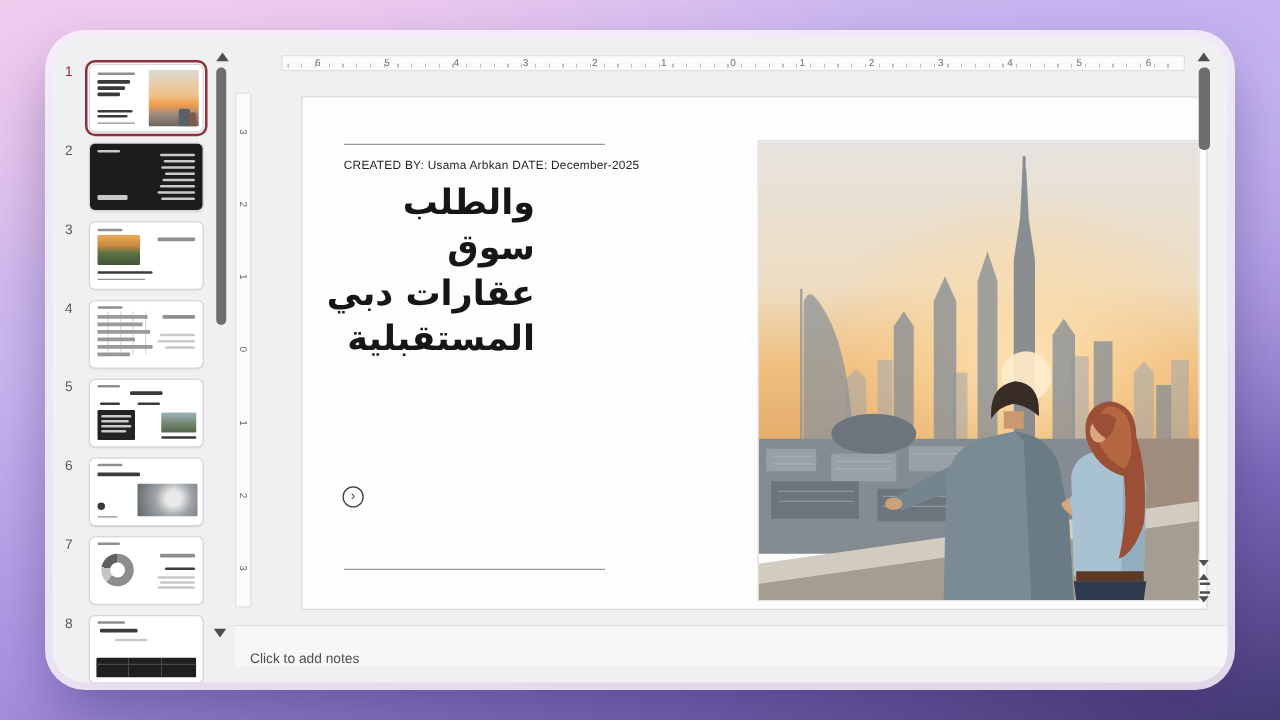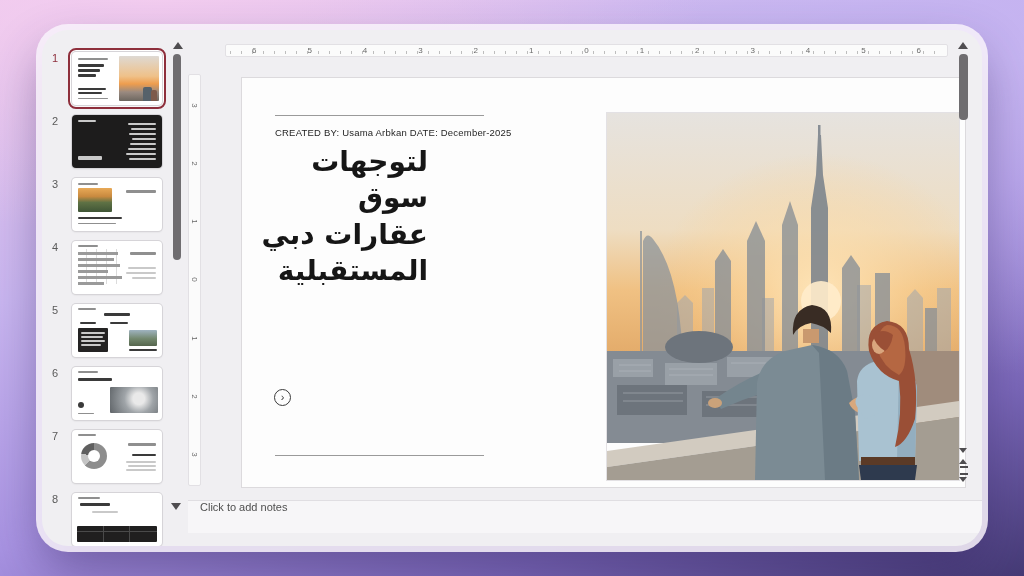--- a/index.html
+++ b/index.html
@@ -82,21 +82,21 @@
   .vscroll { position:absolute; left:917px; top:14px; width:9px; height:444px; }
   .vscroll-thumb { position:absolute; left:0; top:10px; width:9px; height:66px; background:#6f6d70; border-radius:4px; }
   .nav-stack { position:absolute; left:915px; top:415px; width:14px; }
   .nav-btn { position:relative; width:14px; height:13px; }
   .nav-btn .t { position:absolute; left:2px; }
   .nav-btn .b { position:absolute; left:3px; width:8px; height:2px; background:#4f4d50; }
   .sm.up { border-left:4px solid transparent; border-right:4px solid transparent; border-bottom:5px solid #4f4d50; }
   .sm.down { border-left:4px solid transparent; border-right:4px solid transparent; border-top:5px solid #4f4d50; }
   
   .notes { position:absolute; left:146px; top:470px; width:794px; height:33px; background:#f7f6f8;
-    border-top:1px solid #e0dee2; display:flex; align-items:flex-start; padding-left:12px; }
+    border-top:1px solid #e0dee2; display:flex; align-items:flex-end; padding-left:12px; }
   .notes span { font-size:11px; color:#4f4f4f; }
 </style>
 </head>
 <body>
 
 <div class="window">
 
   <div class="thumb-rail">
 
     <div class="thumb-row" style="top:0">
@@ -258,21 +258,21 @@
     <span>1</span>
       <span>0</span>
     <span>1</span>
       <span>2</span>
     <span>3</span>
   </div>
 
   <div class="canvas">
     <div class="rule-line" style="top:37px"></div>
     <div class="byline">CREATED BY: Usama Arbkan DATE: December-2025</div>
-    <div class="title">لتوجهات سوق عقارات دبي المستقبلية</div>
+    <div class="title">والطلب سوق عقارات دبي المستقبلية</div>
     <div class="desc-arrow">›</div>
     <div class="rule-line" style="top:377px"></div>
 
     <div class="hero">
       <svg viewBox="0 0 352 367" preserveAspectRatio="none">
         <defs>
           <linearGradient id="sky" x1="0" y1="0" x2="0" y2="1">
             <stop offset="0" stop-color="#e6e3df"></stop>
             <stop offset="0.45" stop-color="#eeddc2"></stop>
             <stop offset="0.68" stop-color="#f0c183"></stop>

